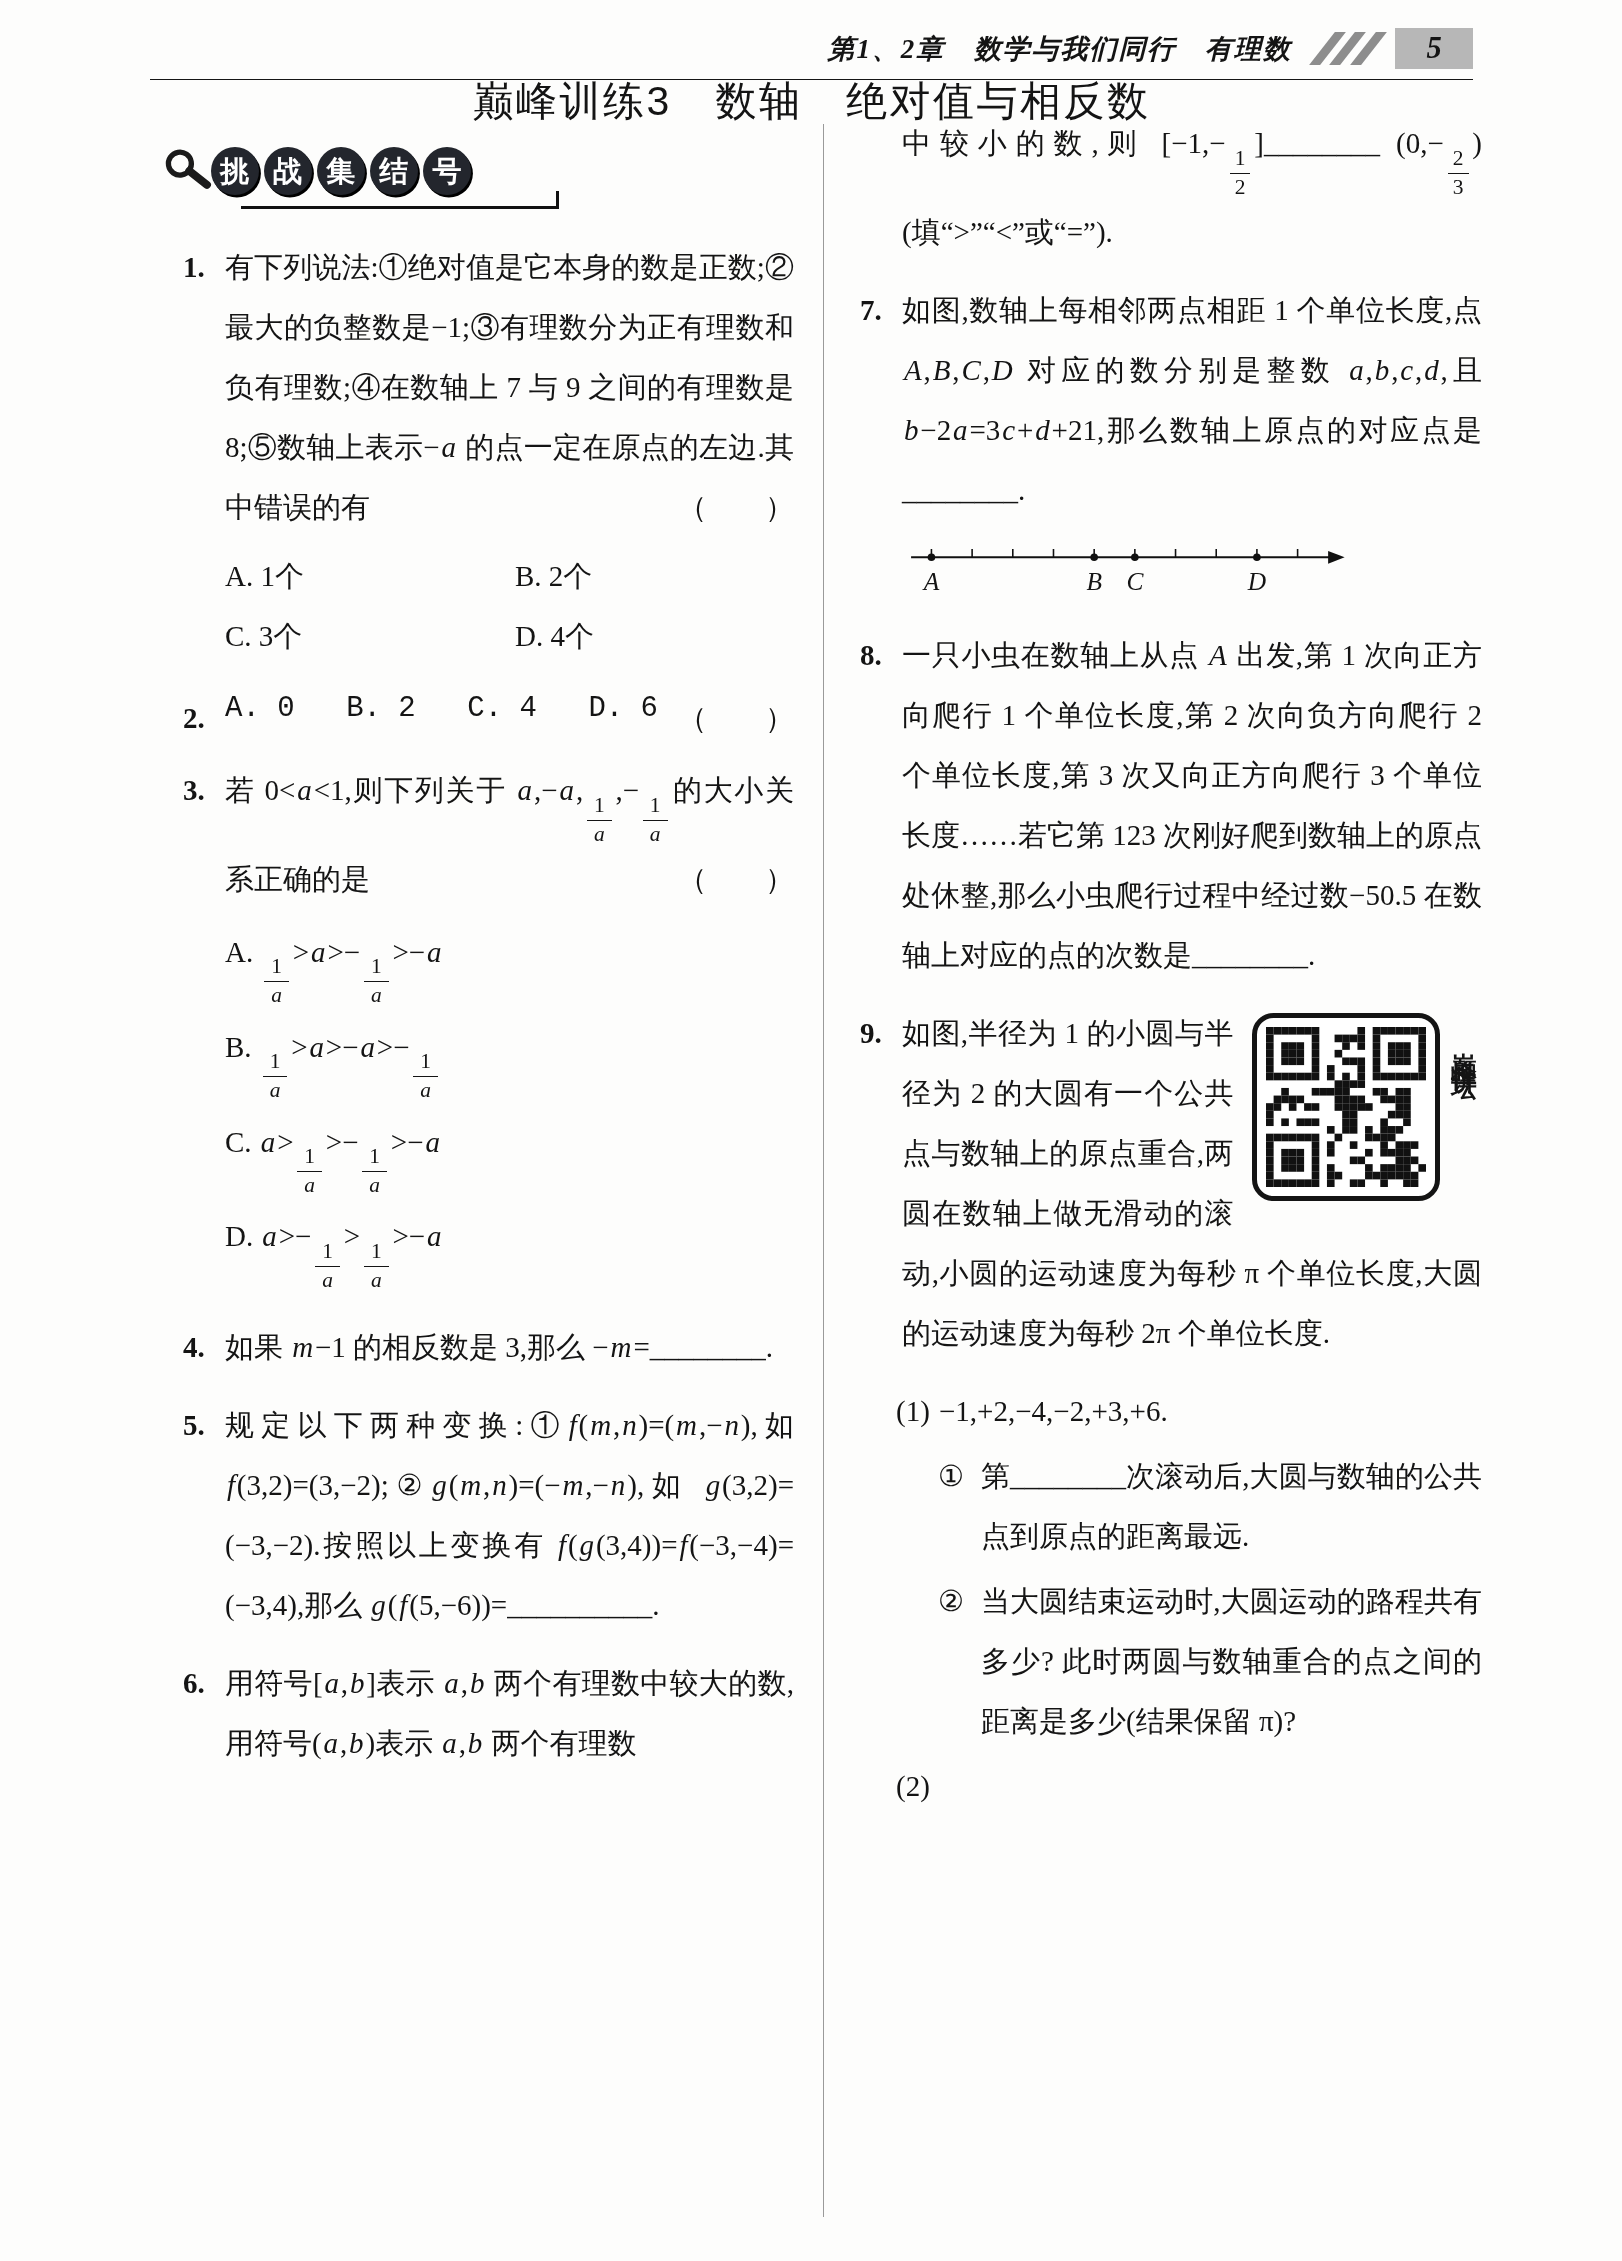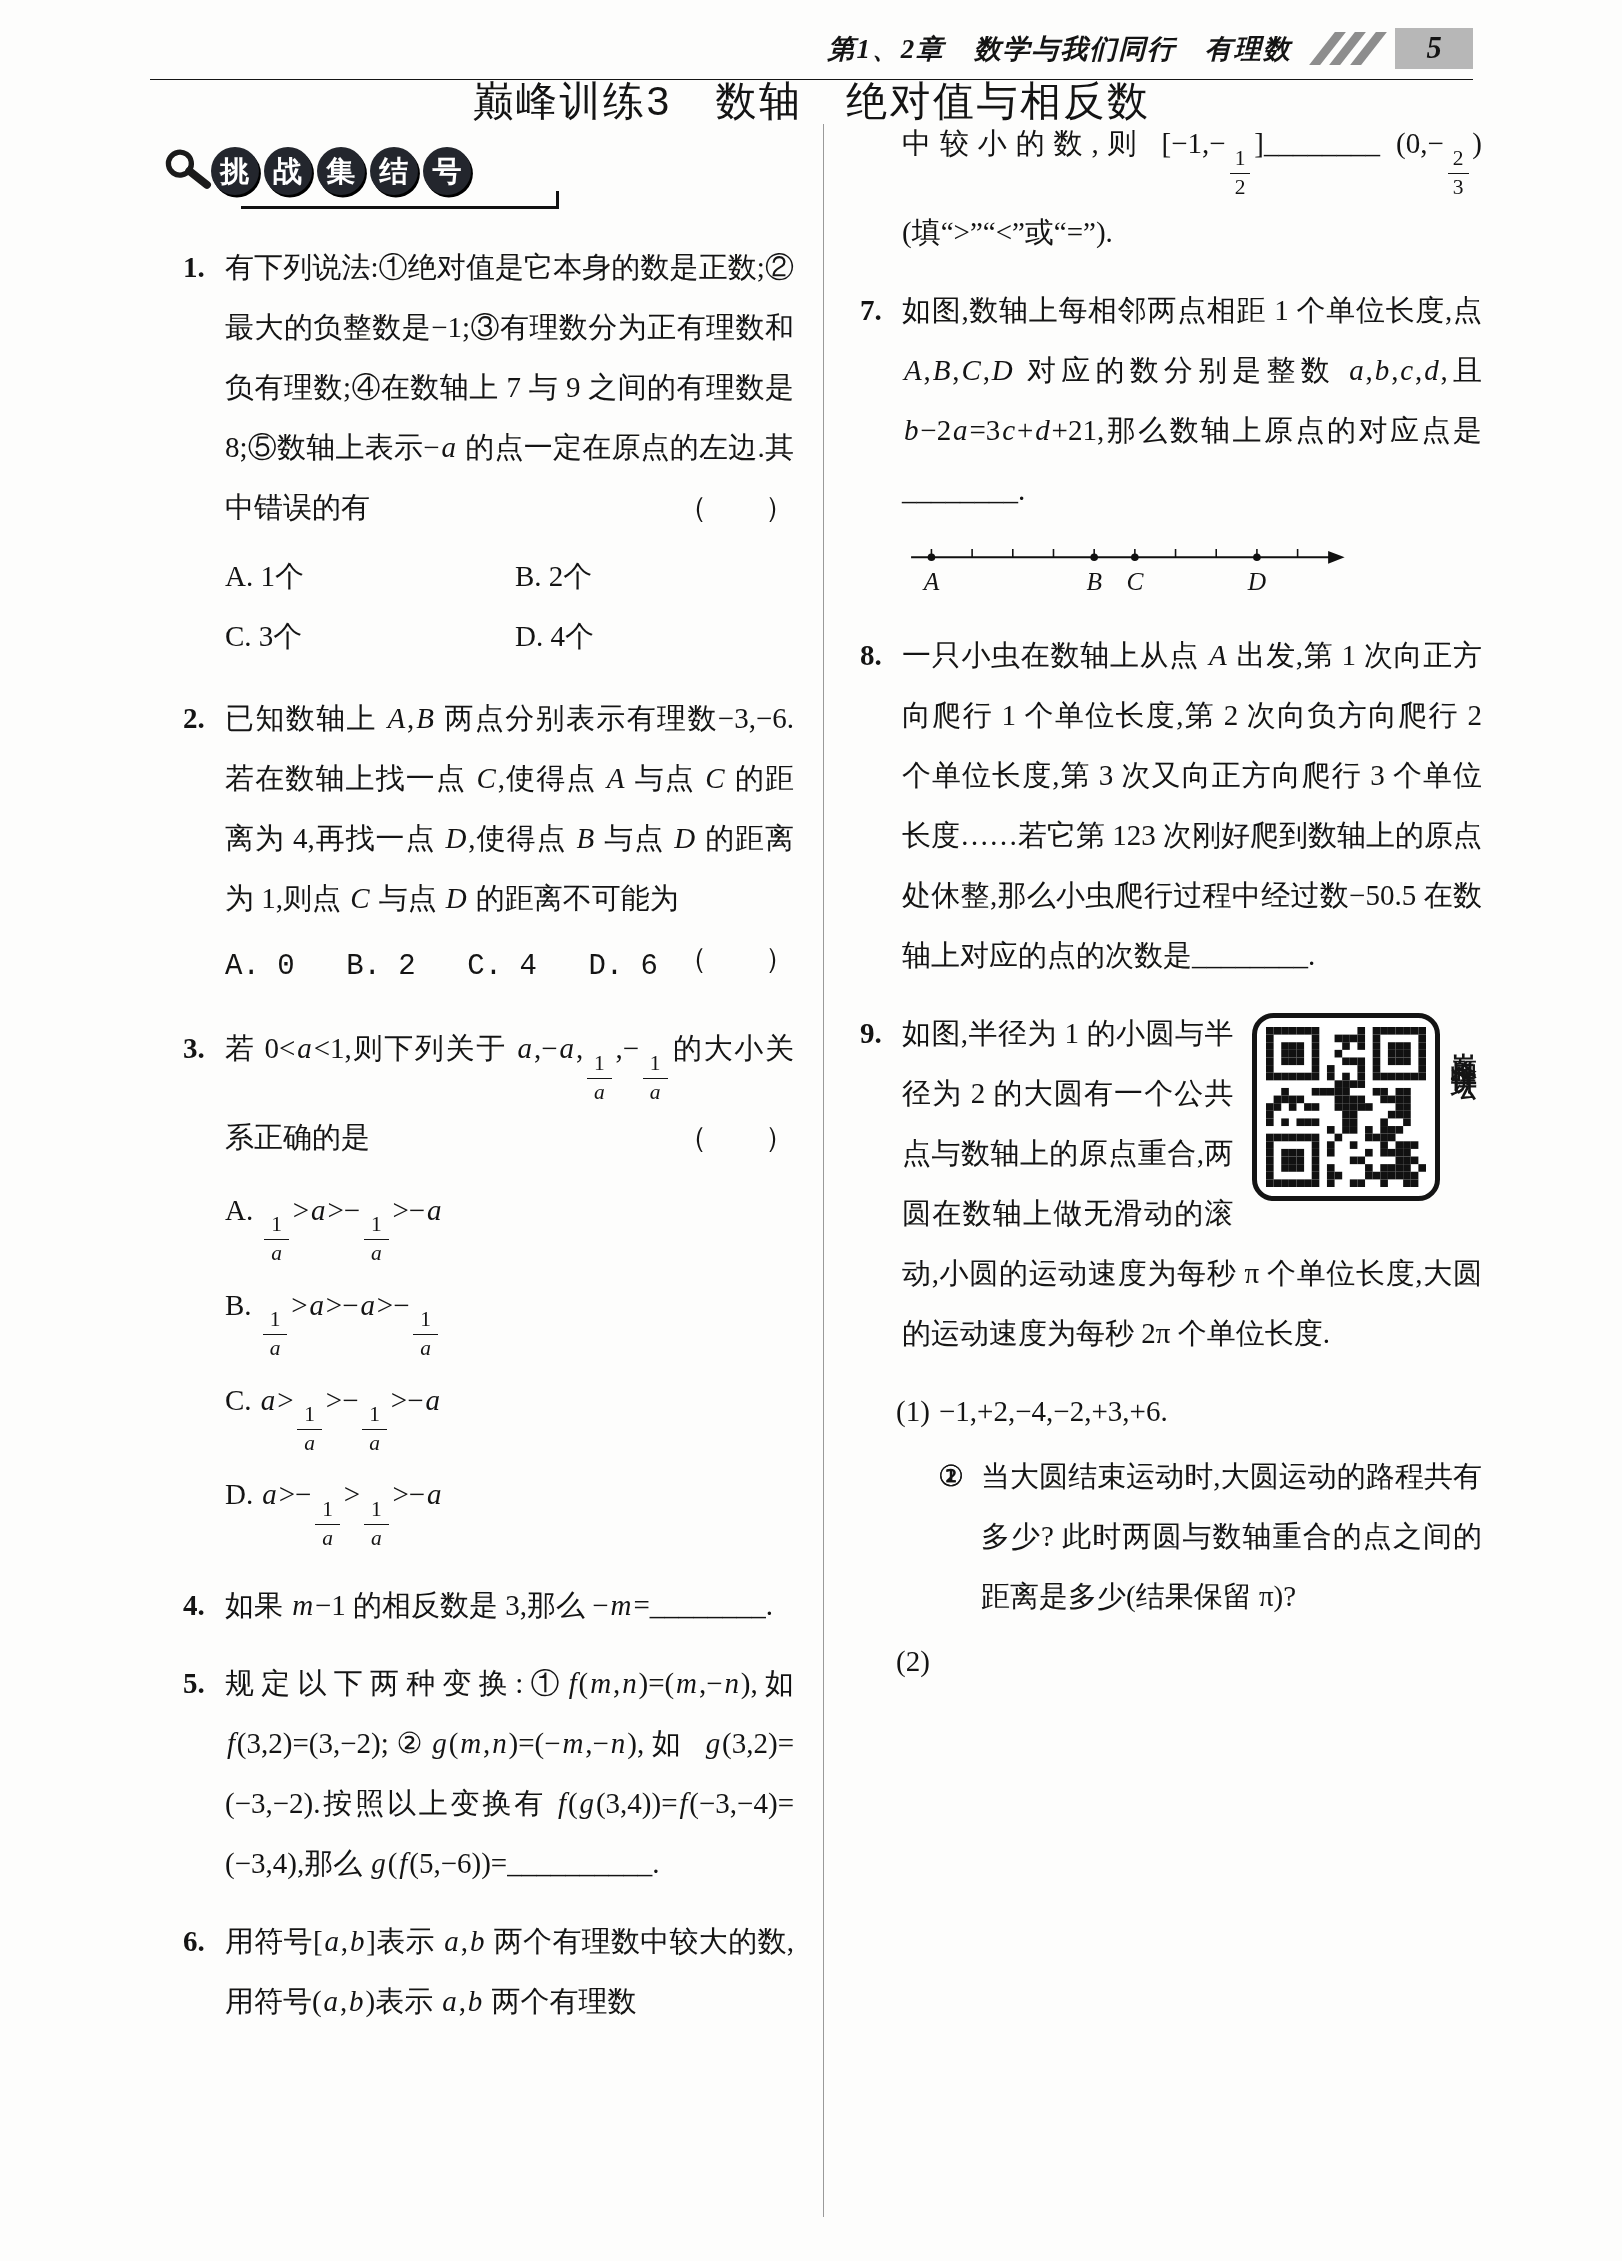--- a/index.html
+++ b/index.html
@@ -113,21 +113,21 @@
         <div class="ptext"><span class="ptext-body">有下列说法:①绝对值是它本身的数是正数;②最大的负整数是−1;③有理数分为正有理数和负有理数;④在数轴上 7 与 9 之间的有理数是 8;⑤数轴上表示−<i class="mvar">a</i> 的点一定在原点的左边.其中错误的有</span><span class="bracket">（　　）</span></div>
       </div>
       <div class="options cols2">
         <span class="option">A. 1个</span>
         <span class="option">B. 2个</span>
         <span class="option">C. 3个</span>
         <span class="option">D. 4个</span>
       </div>
       <div class="problem">
         <span class="pnum">2.</span>
-        <div class="ptext"><span class="ptext-body">已知数轴上 <i class="mvar">A</i>,<i class="mvar">B</i> 两点分别表示有理数−3,−6.若在数轴上找一点 <i class="mvar">C</i>,使得点 <i class="mvar">A</i> 与点 <i class="mvar">C</i> 的距离为 4,再找一点 <i class="mvar">D</i>,使得点 <i class="mvar">B</i> 与点 <i class="mvar">D</i> 的距离为 1,则点 <i class="mvar">C</i> 与点 <i class="mvar">D</i> 的距离不可能为</span><span class="bracket">（　　）</span></div>
+        <div class="ptext"><span class="bracket">（　　）</span></div>
       </div>
       <div class="options cols4">
         <span class="option">A. 0</span>
         <span class="option">B. 2</span>
         <span class="option">C. 4</span>
         <span class="option">D. 6</span>
       </div>
       <div class="problem">
         <span class="pnum">3.</span>
         <div class="ptext"><span class="ptext-body">若 0&lt;<i class="mvar">a</i>&lt;1,则下列关于 <i class="mvar">a</i>,−<i class="mvar">a</i>,<span class="frac">
@@ -442,19 +442,19 @@
                 <rect x="144" y="240" width="12" height="12" fill="#111"></rect>
                 <rect x="180" y="240" width="12" height="12" fill="#111"></rect>
                 <rect x="216" y="240" width="12" height="12" fill="#111"></rect>
                 <rect x="228" y="240" width="12" height="12" fill="#111"></rect>
               </svg></span>
             <span class="qrlabel">巅峰讲坛</span>
           </span><span class="ptext-body">如图,半径为 1 的小圆与半径为 2 的大圆有一个公共点与数轴上的原点重合,两圆在数轴上做无滑动的滚动,小圆的运动速度为每秒 π 个单位长度,大圆的运动速度为每秒 2π 个单位长度.</span></div>
       </div>
       <div class="sub lvl1"><span class="sublabel">(1)</span></div>
       <div class="sub lvl1"><span class="subtext">−1,+2,−4,−2,+3,+6.</span></div>
-      <div class="sub lvl2"><span class="sublabel">①</span></div>
+      <div class="sub lvl2"><span class="sublabel">①</span><span class="subtext">第________次滚动后,大圆与数轴的公共点到原点的距离最远.</span></div>
       <div class="sub lvl2"><span class="sublabel">②</span><span class="subtext">当大圆结束运动时,大圆运动的路程共有多少? 此时两圆与数轴重合的点之间的距离是多少(结果保留 π)?</span></div>
       <div class="sub lvl1"><span class="sublabel">(2)</span></div>
     </div>
 
 </div>
 
 
 </body></html>

